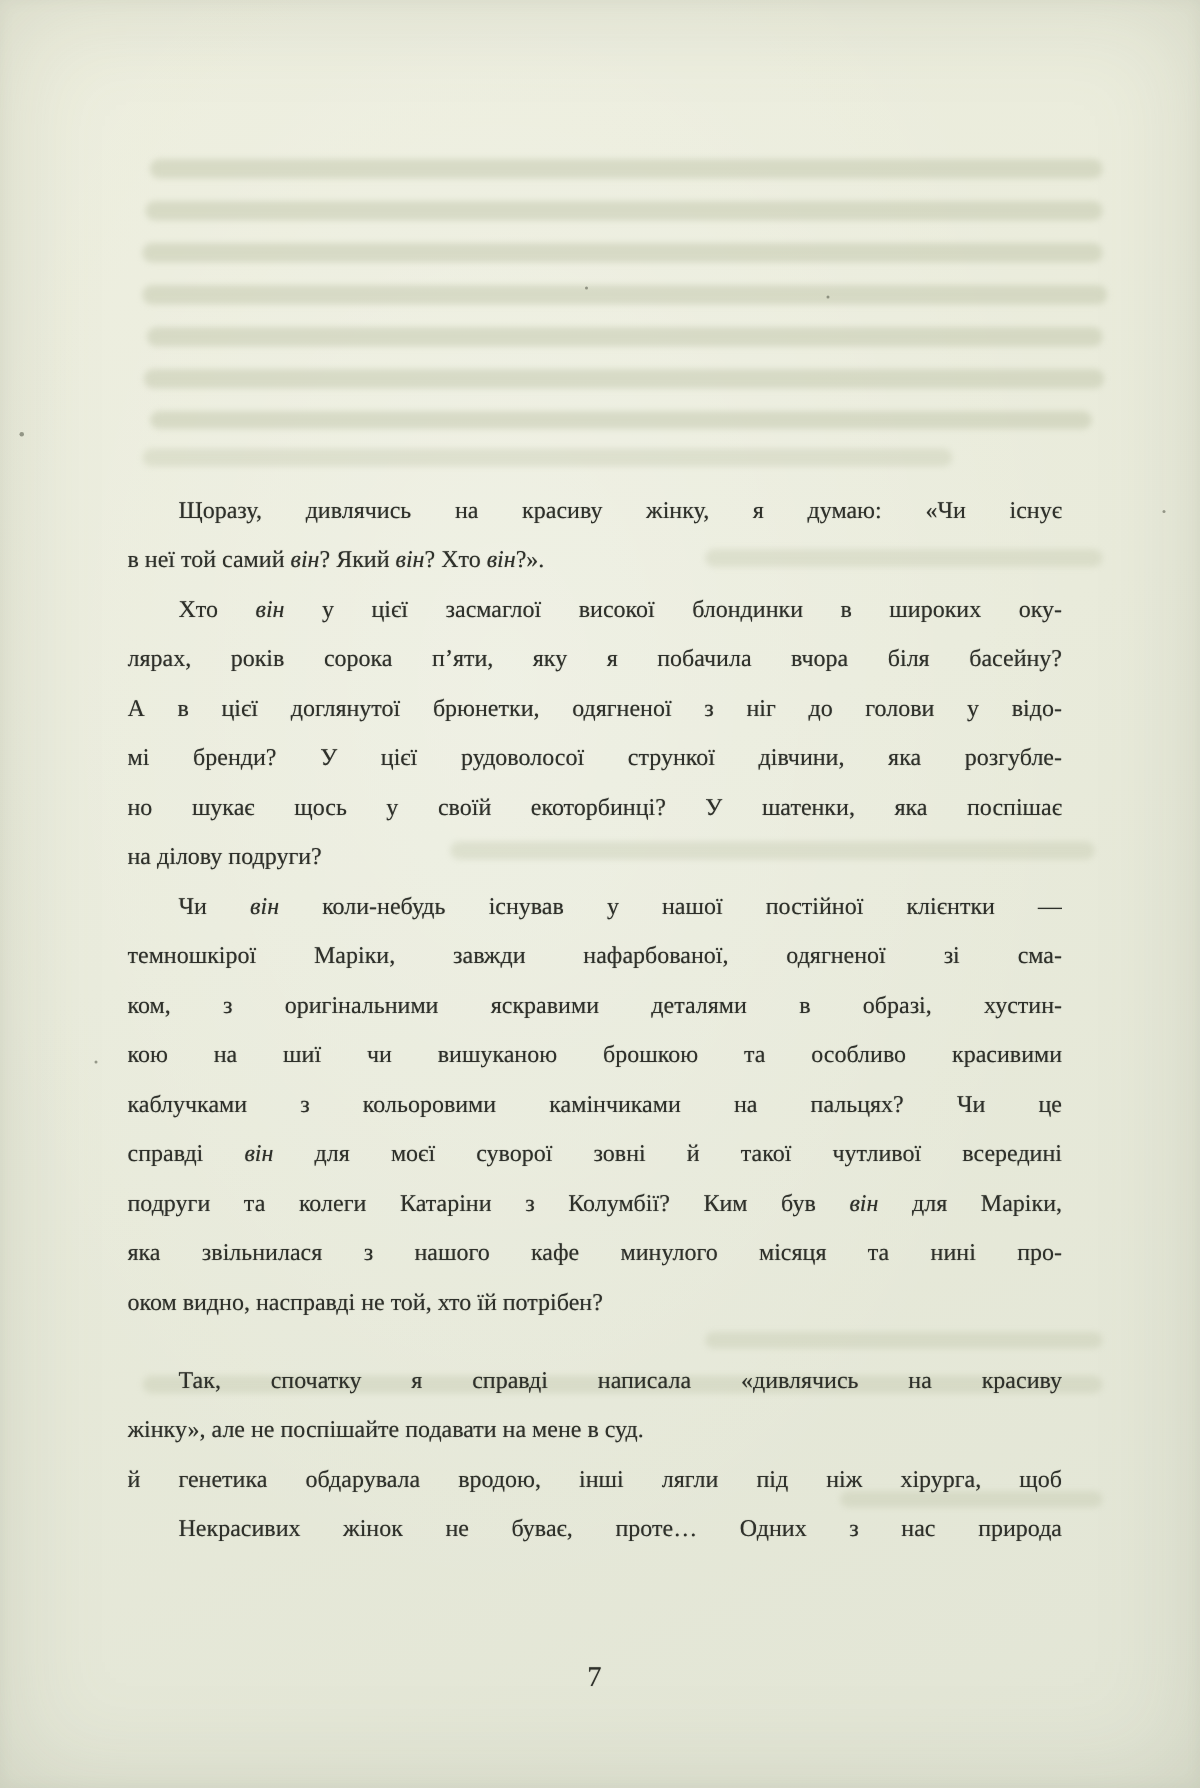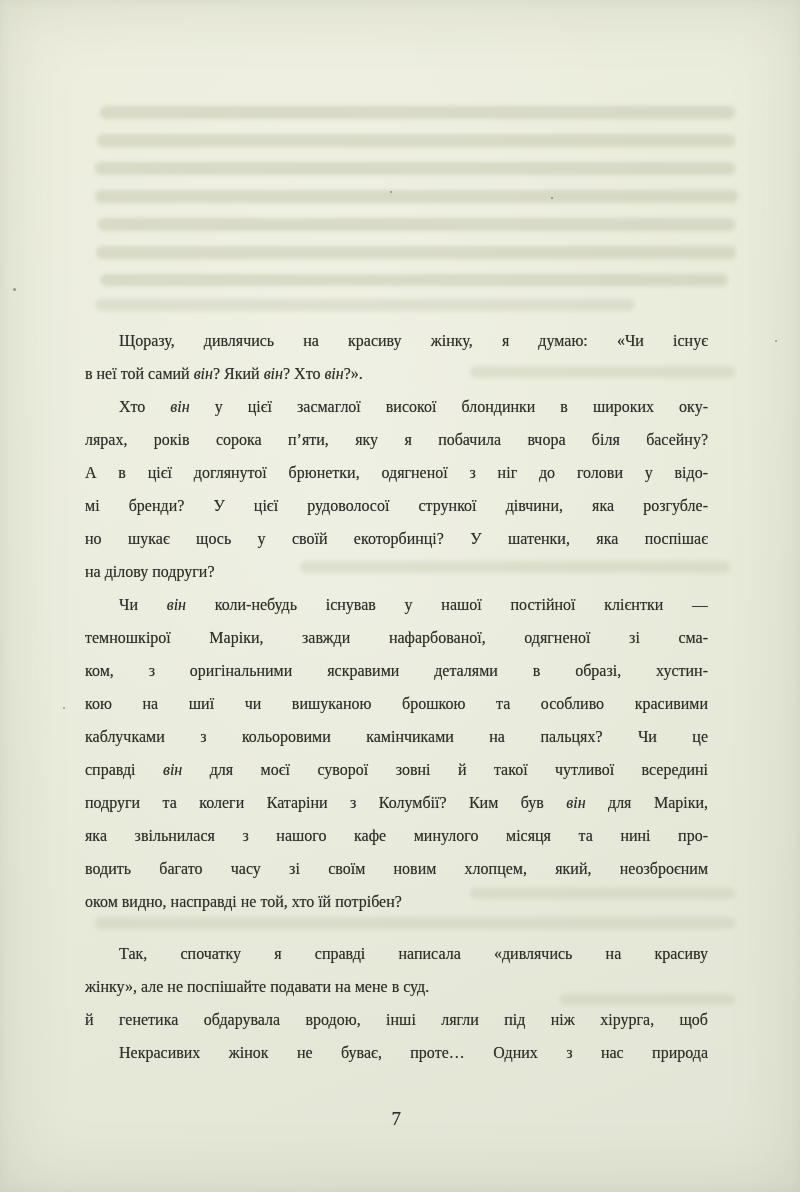--- a/index.html
+++ b/index.html
@@ -79,21 +79,20 @@
       </div>
       <div class="paragraph">
         <div class="line indent just"><span>Чи </span><span class="it">він</span><span> коли-небудь існував у нашої постійної клієнтки —</span></div>
         <div class="line just"><span>темношкірої Маріки, завжди нафарбованої, одягненої зі сма-</span></div>
         <div class="line just"><span>ком, з оригінальними яскравими деталями в образі, хустин-</span></div>
         <div class="line just"><span>кою на шиї чи вишуканою брошкою та особливо красивими</span></div>
         <div class="line just"><span>каблучками з кольоровими камінчиками на пальцях? Чи це</span></div>
         <div class="line just"><span>справді </span><span class="it">він</span><span> для моєї суворої зовні й такої чутливої всередині</span></div>
         <div class="line just"><span>подруги та колеги Катаріни з Колумбії? Ким був </span><span class="it">він</span><span> для Маріки,</span></div>
         <div class="line just"><span>яка звільнилася з нашого кафе минулого місяця та нині про-</span></div>
-        <div class="line just"><span>водить багато часу зі своїм новим хлопцем, який, неозброєним</span></div>
         <div class="line last"><span>оком видно, насправді не той, хто їй потрібен?</span></div>
       </div>
       <div class="paragraph gap">
         <div class="line indent just"><span>Так, спочатку я справді написала «дивлячись на красиву</span></div>
         <div class="line last"><span>жінку», але не поспішайте подавати на мене в суд.</span></div>
       </div>
       <div class="paragraph">
         <div class="line just"><span>й генетика обдарувала вродою, інші лягли під ніж хірурга, щоб</span></div>
         <div class="line indent just"><span>Некрасивих жінок не буває, проте… Одних з нас природа</span></div>
       </div>

